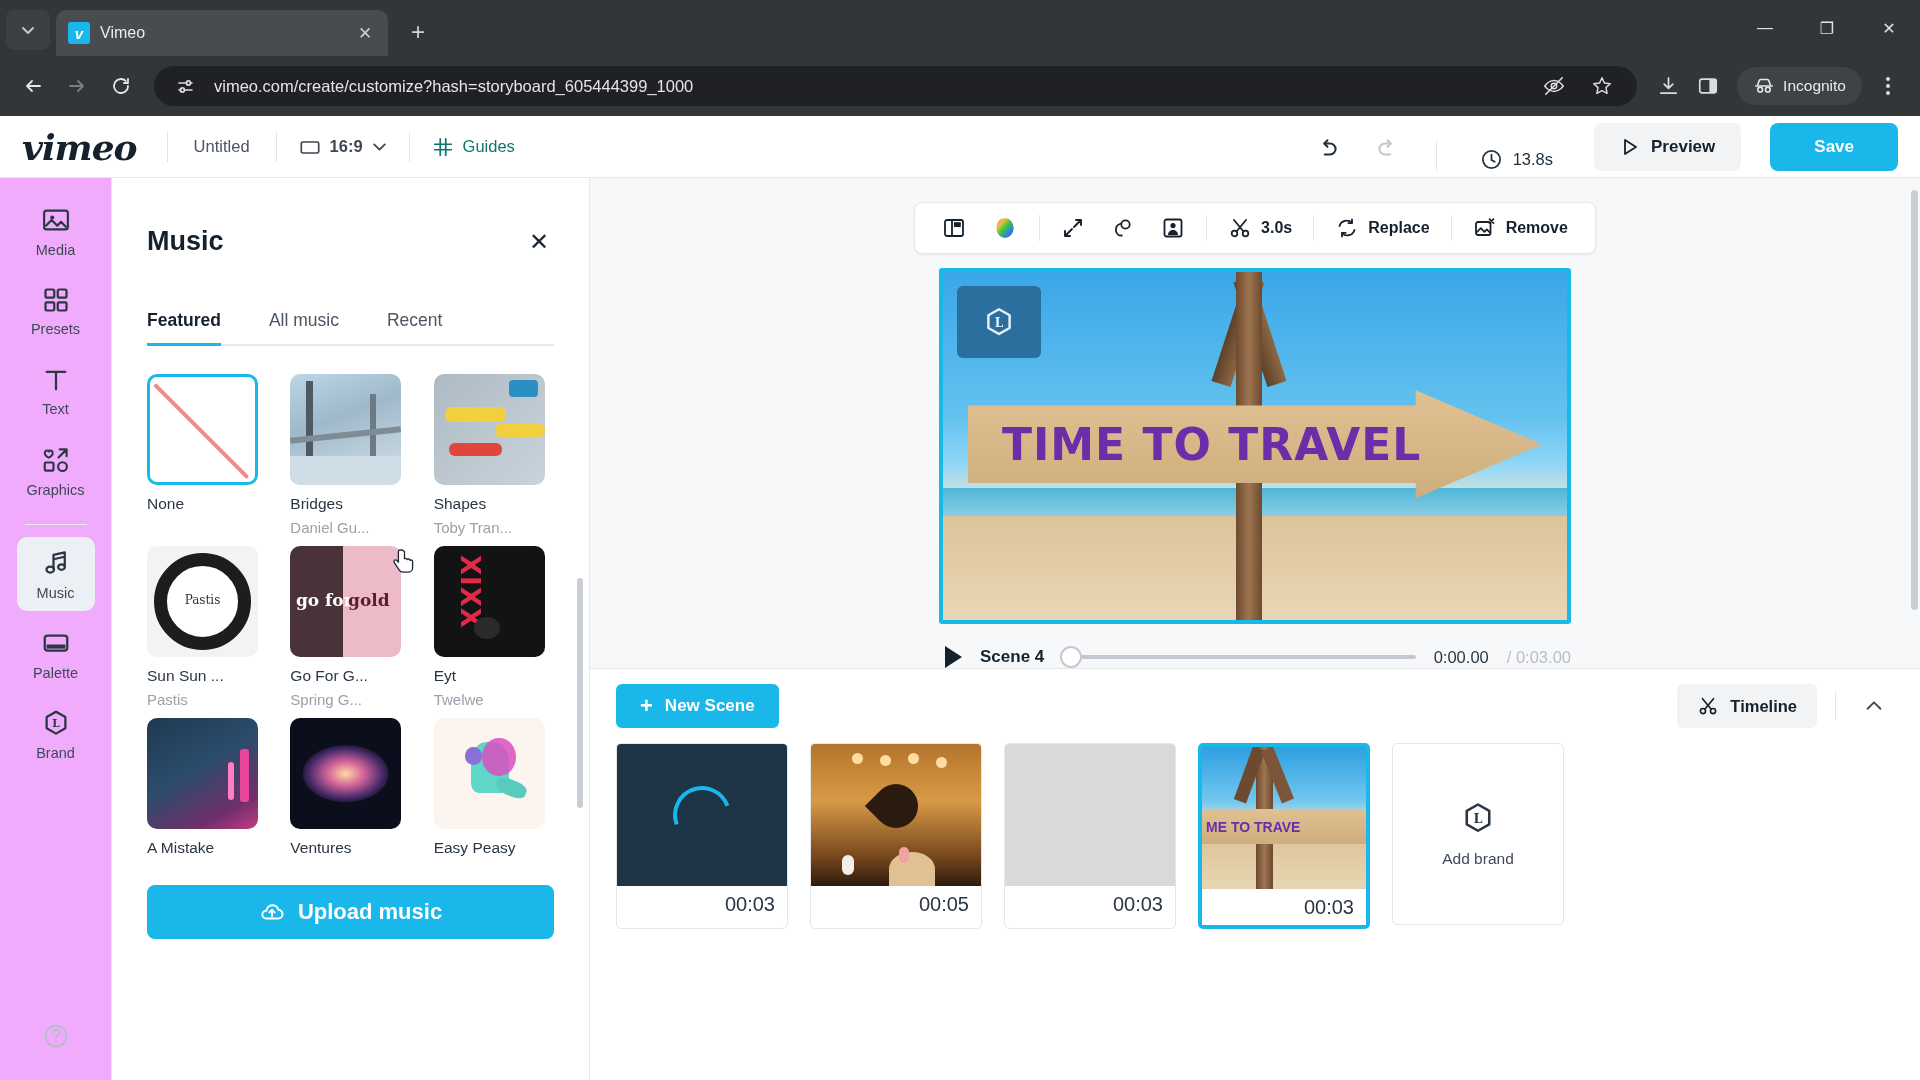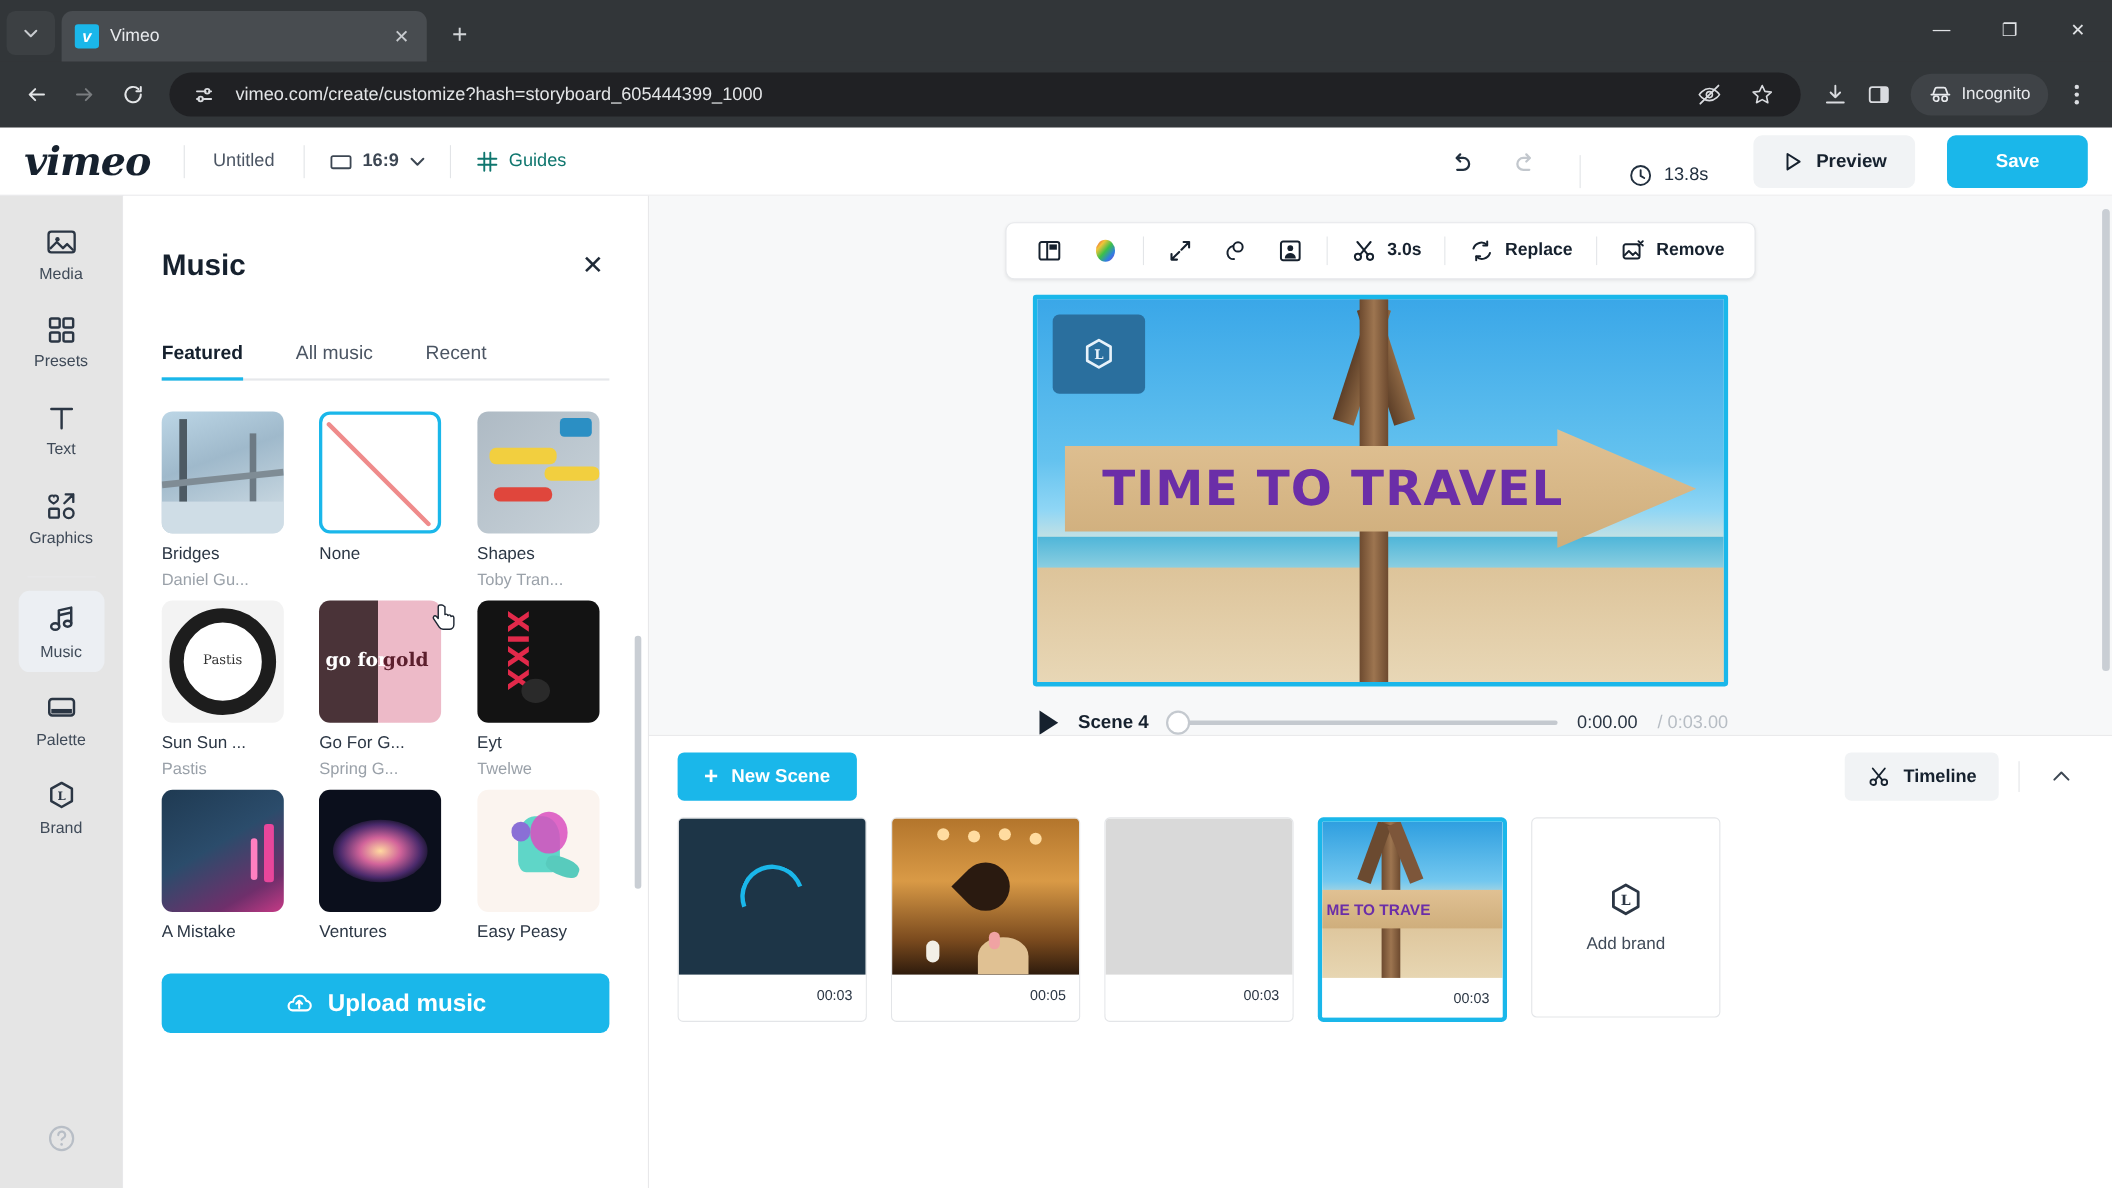--- a/index.html
+++ b/index.html
@@ -118,21 +118,21 @@
     display: flex; align-items: center; justify-content: center;
     font-size: 17px; font-weight: 700; color: #fff; margin-left: 14px;
   }
 
   .app-body { flex: 1; display: flex; min-height: 0; }
 
   
   .rail {
     width: 112px; border-right: 1px solid #e8e8ea; flex: none;
     display: flex; flex-direction: column; align-items: center;
-    padding-top: 16px; background: #e5e5e5; position: relative;
+    padding-top: 16px; background: #f0abfc; position: relative;
   }
   .rail-item {
     width: 78px; height: 74px; border-radius: 10px; margin-bottom: 6px;
     display: flex; flex-direction: column; align-items: center;
     justify-content: center; gap: 7px; color: #2b3644;
   }
   .rail-item.active { background: #eceff3; }
   .rail-label { font-size: 14.5px; color: #3f4a58; }
   .rail-sep { width: 62px; height: 1px; background: #e8e8ea; margin: 10px 0 12px; }
   .rail-help { position: absolute; bottom: 26px; color: #b8bec6; }
@@ -296,21 +296,21 @@
     justify-content: center; color: #3d4753; }
   .tl-strip { display: flex; gap: 22px; padding: 0 26px; flex: none; }
   .scene-card {
     width: 172px; border-radius: 5px; overflow: hidden;
     border: 1px solid #e3e5e8; background: #fff;
   }
   .scene-card.selected { border: 4px solid #1ab7ea; }
   .scene-thumb { height: 142px; position: relative; overflow: hidden; }
   .scene-meta { height: 36px; display: flex; align-items: center;
     justify-content: flex-end; padding-right: 12px;
-    font-size: 13px; color: #2b3644; background: #fff; text-align: right; }
+    font-size: 20px; color: #2b3644; background: #fff; text-align: right; }
   .spinner {
     width: 58px; height: 58px; border-radius: 50%;
     border: 4px solid #1ab7ea; border-right-color: transparent;
     border-bottom-color: transparent;
     position: absolute; left: 50%; top: 50%; transform: translate(-50%,-50%) rotate(25deg);
   }
   .addbrand-card {
     width: 172px; height: 182px; border: 1px solid #e3e5e8; border-radius: 5px;
     display: flex; flex-direction: column; align-items: center;
     justify-content: center; gap: 14px; color: #2b3644; background:#fff;
@@ -546,34 +546,34 @@
         <div class="tab-btn">All music</div>
         <div class="tab-btn">Recent</div>
       </div>
 
       <svg class="cursor-hand" viewBox="0 0 26 30">
         <path d="M8 2c-1 0-1.6.8-1.6 1.7v10.5l-1.6-1.8c-.7-.8-1.9-.8-2.5 0-.6.7-.5 1.6 0 2.3l5 7.5c.8 1.2 2 1.9 3.4 1.9h5.8c2.3 0 4.1-1.8 4.1-4.1v-6.4c0-.9-.7-1.6-1.6-1.6-.4 0-.8.2-1 .4-.1-.8-.8-1.4-1.6-1.4-.5 0-.9.2-1.2.5-.2-.7-.9-1.2-1.6-1.2-.4 0-.8.2-1.1.4V3.7C11.5 2.8 10.8 2 9.8 2z" fill="#ffffff" stroke="#1e2733" stroke-width="1.3" stroke-linejoin="round"></path>
       </svg>
 
       <div class="track-grid">
         <div class="track">
+          <div class="track-art none"></div>
+          <div class="track-name">None</div>
+          <div class="track-artist"></div>
+        </div>
+
+        <div class="track">
           <div class="track-art" style="background:linear-gradient(160deg,#bcd6e6 0%,#9fb9cb 40%,#d7e2e8 100%)">
             <div style="position:absolute;left:14%;top:6%;width:7px;height:78%;background:#4d5a63"></div>
             <div style="position:absolute;left:72%;top:18%;width:6px;height:56%;background:#6d7a84"></div>
             <div style="position:absolute;left:0;top:52%;width:100%;height:6px;background:#7f8c95;transform:rotate(-6deg)"></div>
             <div style="position:absolute;left:0;bottom:0;width:100%;height:26%;background:#cfdde6"></div>
           </div>
           <div class="track-name">Bridges</div>
           <div class="track-artist">Daniel Gu...</div>
-        </div>
-
-        <div class="track">
-          <div class="track-art none"></div>
-          <div class="track-name">None</div>
-          <div class="track-artist"></div>
         </div>
 
         <div class="track">
           <div class="track-art" style="background:linear-gradient(135deg,#aebac4,#c9d3da)">
             <div style="position:absolute;left:10%;top:30%;width:55%;height:13%;background:#f2cf3f;border-radius:6px"></div>
             <div style="position:absolute;left:55%;top:45%;width:45%;height:12%;background:#f2cf3f;border-radius:6px"></div>
             <div style="position:absolute;left:14%;top:62%;width:48%;height:12%;background:#e0463c;border-radius:6px"></div>
             <div style="position:absolute;left:68%;top:5%;width:26%;height:16%;background:#2b8fc4;border-radius:4px"></div>
           </div>
           <div class="track-name">Shapes</div>

